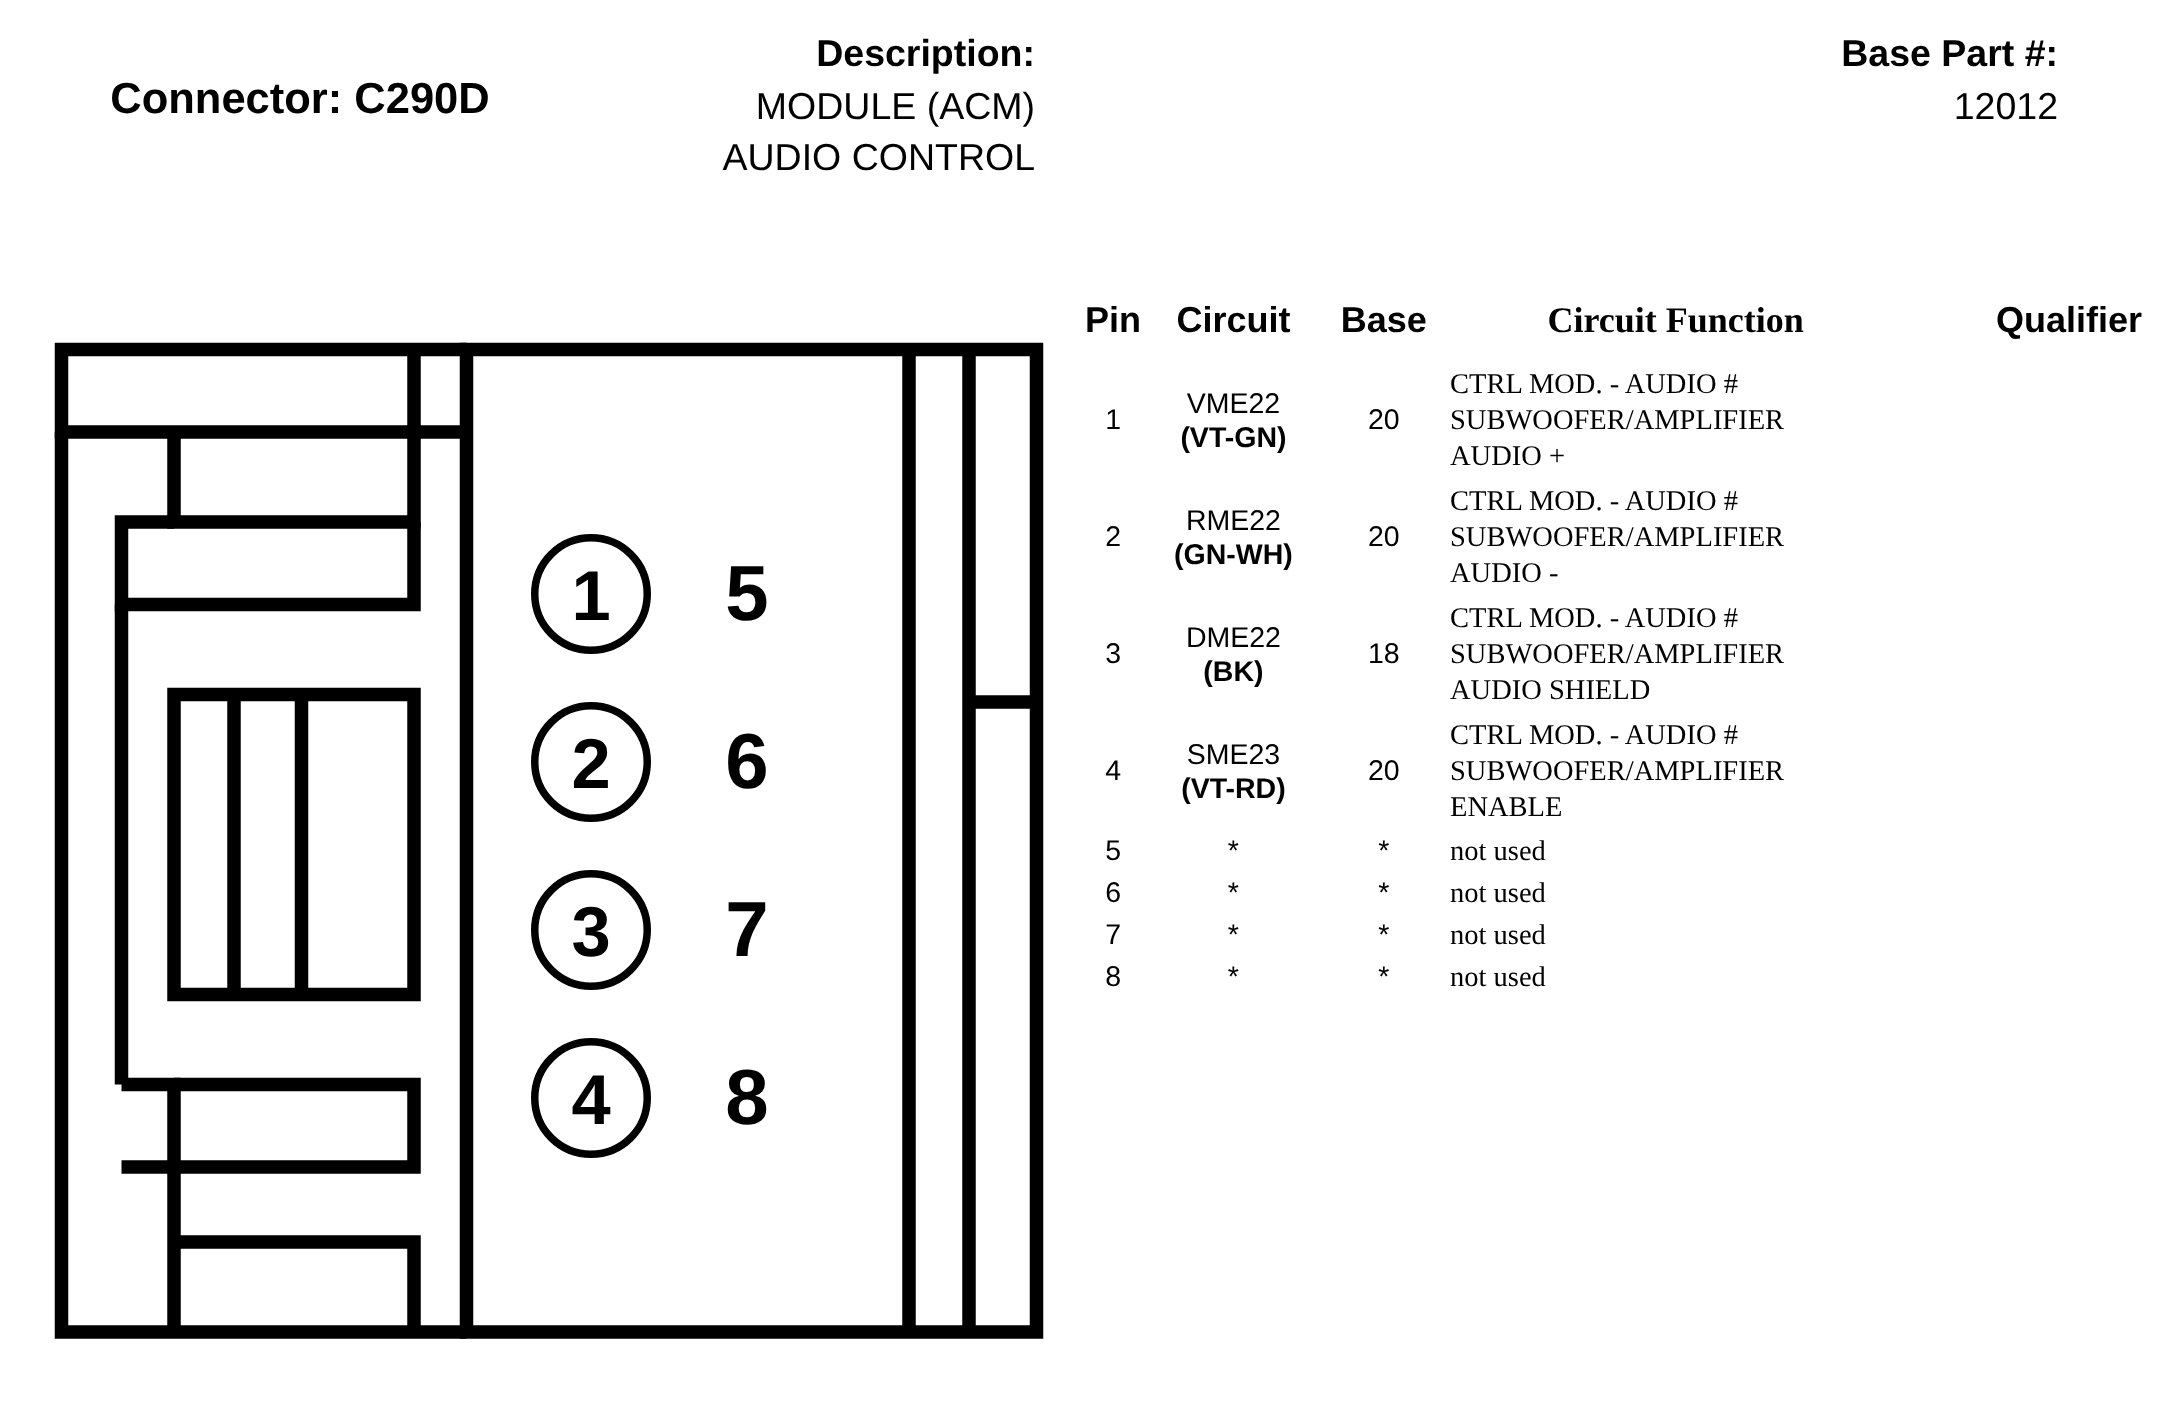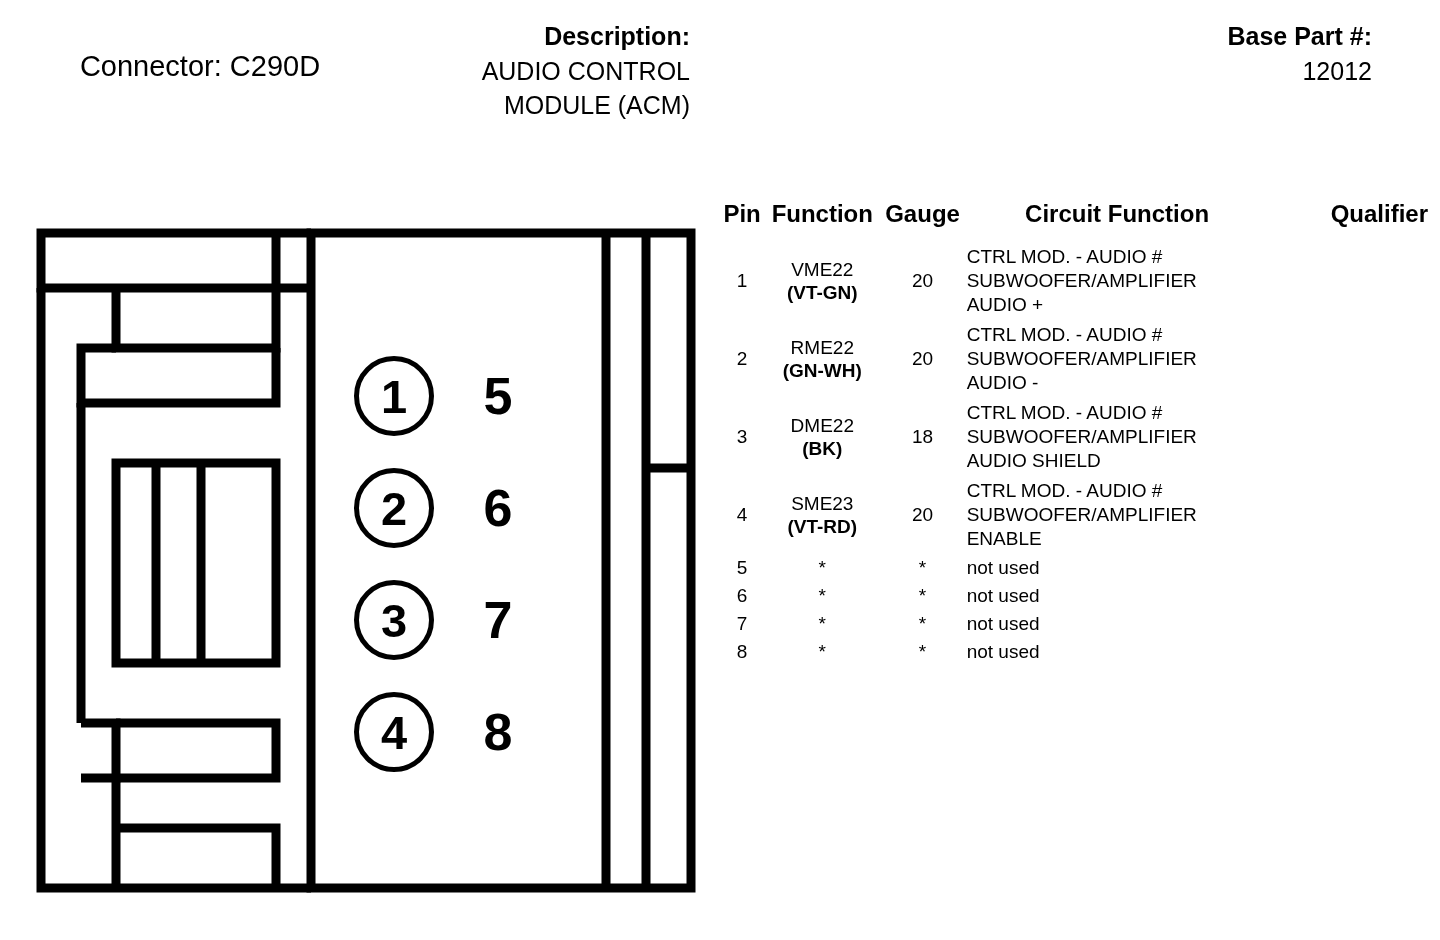--- a/index.html
+++ b/index.html
@@ -24,21 +24,21 @@
     width: 1440px;
     height: 130px;
   }
   .hdr-connector {
     position: absolute;
     left: 30px;
     top: 50px;
     width: 340px;
     text-align: center;
     font-size: 29px;
-    font-weight: normal;
+    font-weight: bold;
     white-space: nowrap;
   }
   .hdr-block {
     position: absolute;
     text-align: right;
   }
   .hdr-label {
     font-size: 25px;
     font-weight: bold;
     line-height: 36px;
@@ -104,42 +104,42 @@
     vertical-align: bottom;
   }
   table.pintable td {
     font-size: 19px;
     vertical-align: middle;
     padding: 3px 0;
   }
   .col-pin    { width: 48px;  text-align: center; }
   .col-circ   { width: 112px; text-align: center; }
   .col-gauge  { width: 88px;  text-align: center; }
-  .col-func   { width: 300px; text-align: left; padding-left: 4px; }
+  .col-func   { width: 300px; text-align: left; padding-left: 4px; font-family: Liberation Serif, serif; }
   .col-qual   { width: 160px; text-align: right; }
 
   th.col-func { text-align: center; padding-left: 0; }
 
   .circ-name { display: block; line-height: 23px; }
   .circ-color { display: block; line-height: 23px; font-weight: bold; }
   .func-line { display: block; line-height: 24px; white-space: nowrap; }
   .notused { font-size: 19px; }
   .star { font-size: 19px; }
 </style>
 </head>
 <body>
 
 <div class="header">
 
   <div class="hdr-connector">Connector: C290D</div>
 
   <div class="hdr-block" id="desc-block">
     <div class="hdr-label">Description:</div>
+    <div class="hdr-value">MODULE (ACM)</div>
     <div class="hdr-value">AUDIO CONTROL</div>
-    <div class="hdr-value">MODULE (ACM)</div>
   </div>
 
 
   <div class="hdr-block" id="basepart-block">
     <div class="hdr-label">Base Part #:</div>
     <div class="hdr-value">12012</div>
   </div>
 </div>
 
 <div class="drawing">
@@ -188,22 +188,22 @@
   <div class="pin-plain" style="left:432px; top:240px;">6</div>
   <div class="pin-plain" style="left:432px; top:352px;">7</div>
   <div class="pin-plain" style="left:432px; top:464px;">8</div>
 </div>
 
 <div class="table-wrap">
   <table class="pintable">
     <thead>
       <tr>
         <th class="col-pin">Pin</th>
-        <th class="col-circ">Function</th>
-        <th class="col-gauge">Gauge</th>
+        <th class="col-circ">Circuit</th>
+        <th class="col-gauge">Base</th>
         <th class="col-func">Circuit Function</th>
         <th class="col-qual">Qualifier</th>
       </tr>
     </thead>
     <tbody>
 
       <tr>
         <td class="col-pin">1</td>
         <td class="col-circ">
           <span class="circ-name">VME22</span>

